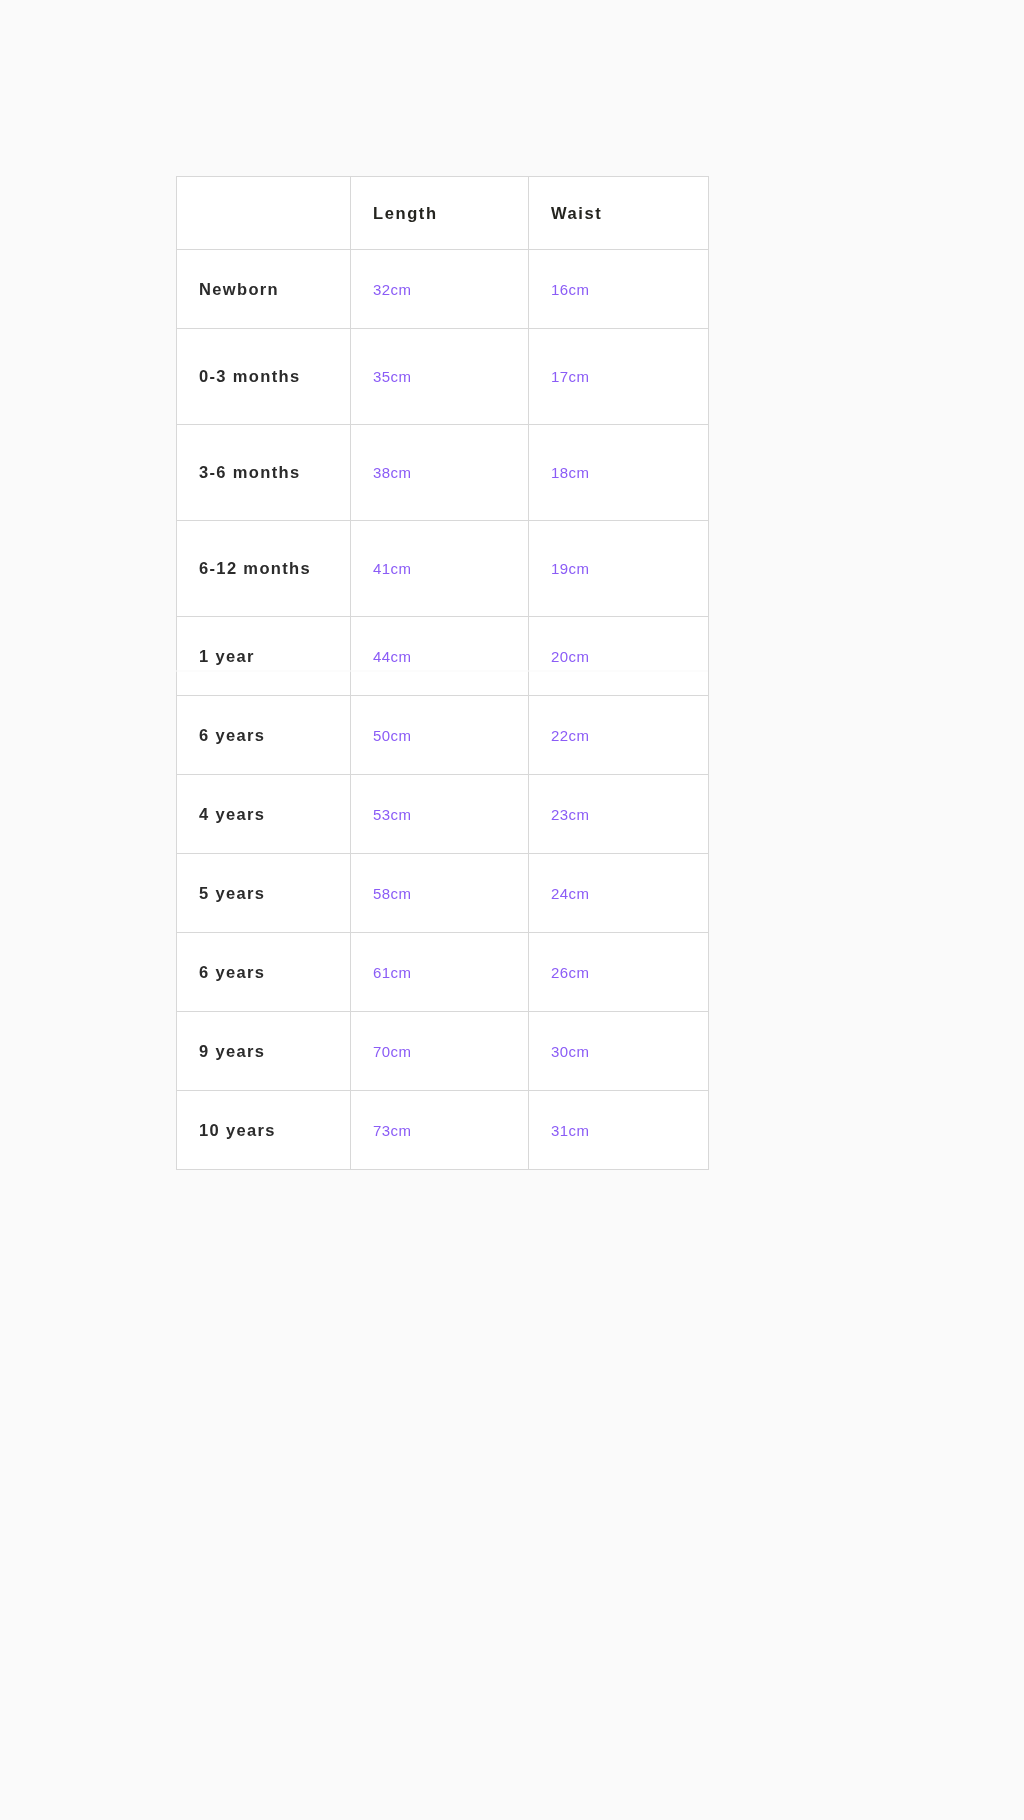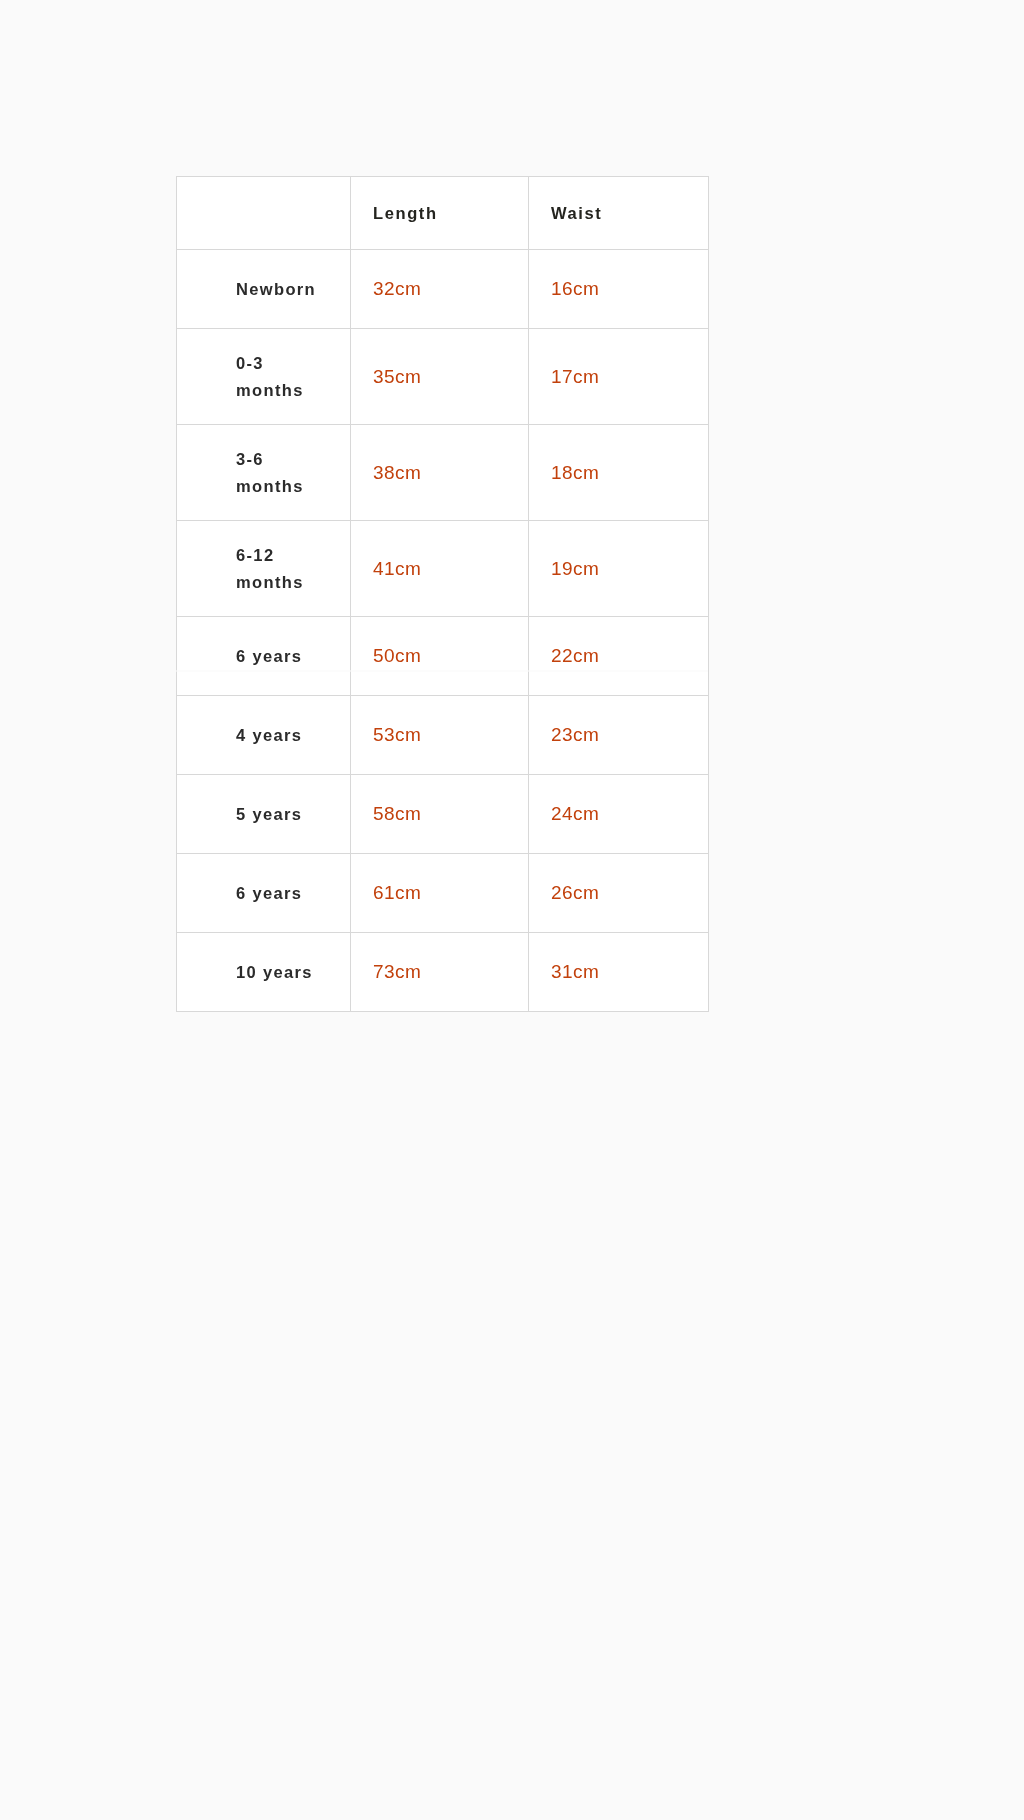--- a/index.html
+++ b/index.html
@@ -56,34 +56,34 @@
 
   
   table.size-chart tbody th.size-label {
     font-size: 16.5px;
     font-weight: bold;
     color: #2b2b2b;
     letter-spacing: 1.35px;
     line-height: 1.62;
   }
   table.size-chart tbody td.measure {
-    font-size: 19px;
+    font-size: 15px;
     font-weight: normal;
-    color: #c2410c;
+    color: #8b5cf6;
     letter-spacing: 0.45px;
   }
 
   
   table.size-chart tbody tr.tall th,
   table.size-chart tbody tr.tall td { height: 95px; }
   table.size-chart tbody tr.short th,
   table.size-chart tbody tr.short td { height: 78px; }
 
   
-  .label-wrap { display: block; margin-left: 37px; }
+  .label-wrap { display: block; }
   tr.short .label-wrap { white-space: nowrap; }
 
   
   #capture-seam {
     position: absolute;
     left: 0;
     top: 494px;
     width: 532px;
     height: 2px;
     background: #fafafa;
@@ -135,20 +135,27 @@
         </tr>
         <tr class="tall">
           <th class="size-label">
             <span class="label-wrap">6-12 months</span>
           </th>
           <td class="measure">41cm</td>
           <td class="measure">19cm</td>
         </tr>
         <tr class="short">
           <th class="size-label">
+            <span class="label-wrap">1 year</span>
+          </th>
+          <td class="measure">44cm</td>
+          <td class="measure">20cm</td>
+        </tr>
+        <tr class="short">
+          <th class="size-label">
             <span class="label-wrap">6 years</span>
           </th>
           <td class="measure">50cm</td>
           <td class="measure">22cm</td>
         </tr>
         <tr class="short">
           <th class="size-label">
             <span class="label-wrap">4 years</span>
           </th>
           <td class="measure">53cm</td>
@@ -163,20 +170,27 @@
         </tr>
         <tr class="short">
           <th class="size-label">
             <span class="label-wrap">6 years</span>
           </th>
           <td class="measure">61cm</td>
           <td class="measure">26cm</td>
         </tr>
         <tr class="short">
           <th class="size-label">
+            <span class="label-wrap">9 years</span>
+          </th>
+          <td class="measure">70cm</td>
+          <td class="measure">30cm</td>
+        </tr>
+        <tr class="short">
+          <th class="size-label">
             <span class="label-wrap">10 years</span>
           </th>
           <td class="measure">73cm</td>
           <td class="measure">31cm</td>
         </tr>
       </tbody>
   </table>
 
   <div id="capture-seam"></div>
 </div>

